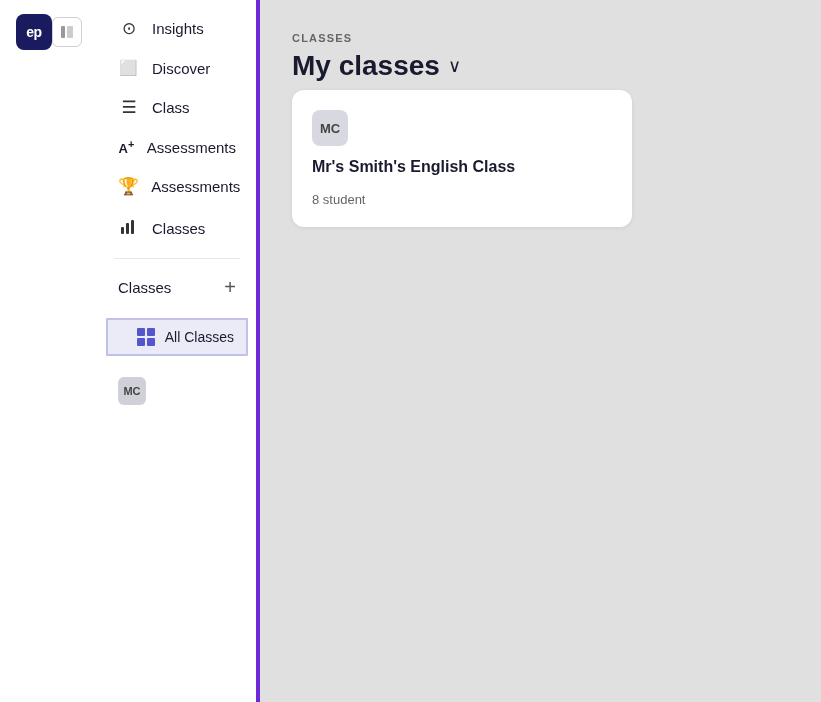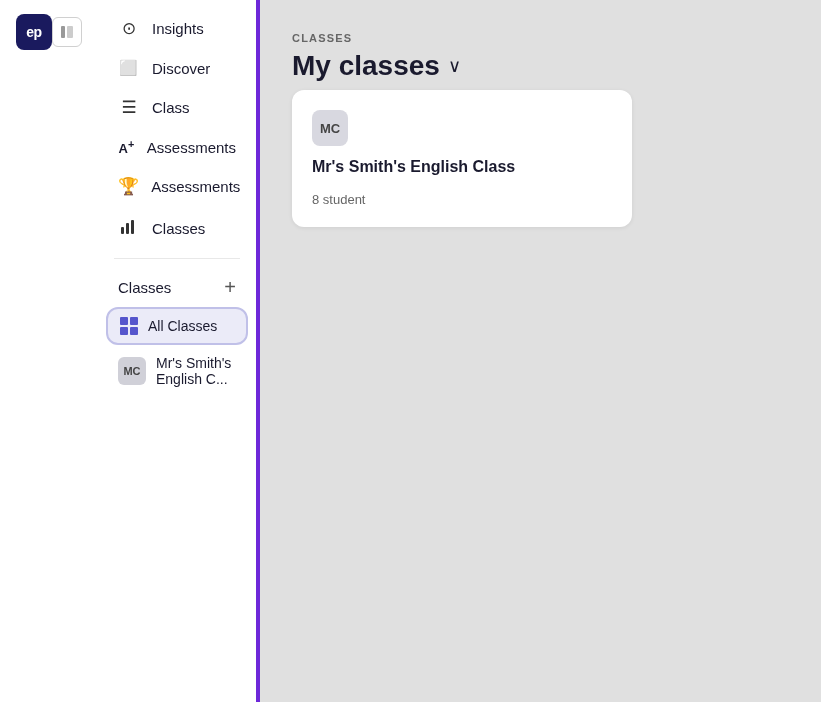--- a/index.html
+++ b/index.html
@@ -119,23 +119,24 @@
       padding: 10px 20px;
       cursor: pointer;
       font-size: 14px;
       color: #1a1a2e;
       font-weight: 500;
     }
 
     .sidebar-class-item.active {
       background: #ebebf8;
       border: 2px solid #c0c0e8;
-      border-radius: 12px;
-      margin: 0 8px;
+      border-radius: 1px;
+      margin: 11px 8px;
       padding: 8px 12px;
+      justify-content: flex-end;
     }
 
     .grid-icon {
       display: grid;
       grid-template-columns: 1fr 1fr;
       gap: 2px;
       width: 18px;
       height: 18px;
     }
 
@@ -289,21 +290,20 @@
           <span></span>
             <span></span>
             <span></span>
             <span></span>
         </div>
         <span>All Classes</span>
       </div>
 
       <div class="sidebar-class-item">
         <div class="mc-badge">MC</div>
-        <span>Mr's Smith's English C...</span>
       </div>
     </div>
   </nav>
 </div>
 
 <div class="main-content">
   <div class="section-label">CLASSES</div>
   <div class="page-title-row">
     <h1 class="page-title">My classes</h1>
     <span class="dropdown-arrow">∨</span>

